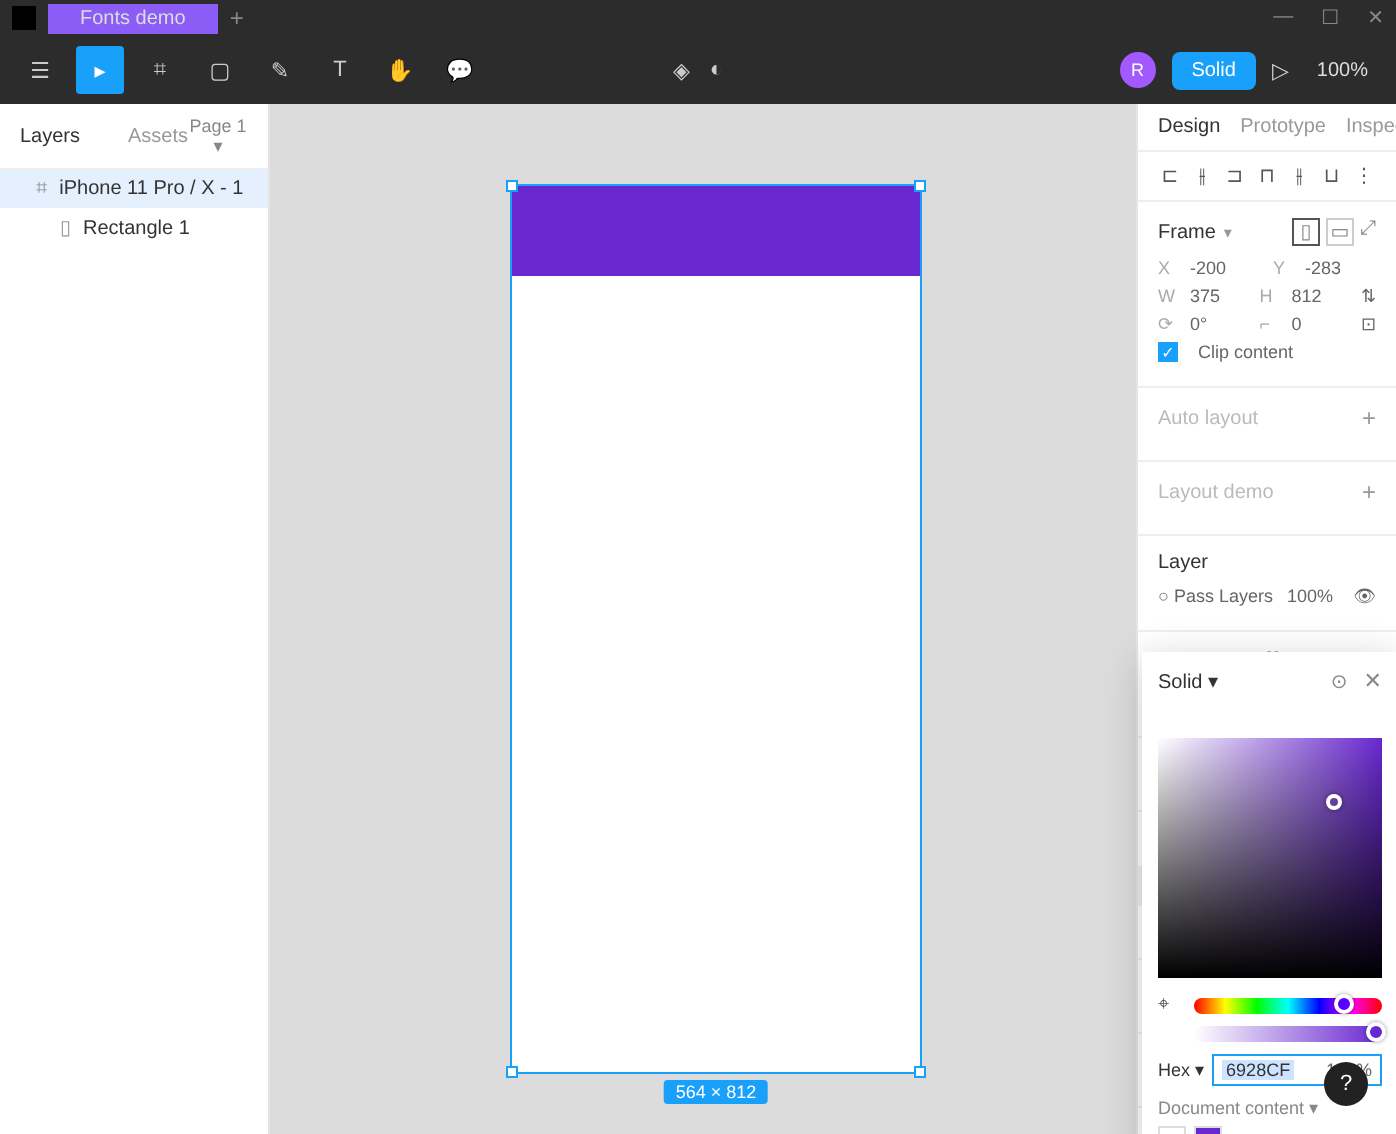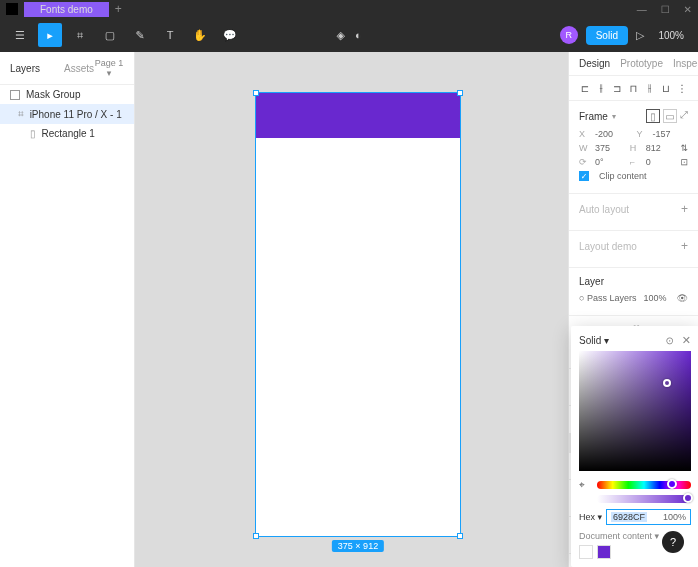--- a/index.html
+++ b/index.html
@@ -54,21 +54,21 @@
     .fill-swatch { width: 12px; height: 12px; border: 1px solid #ccc; }
     .sel-row { padding: 4px 10px; display: flex; align-items: center; gap: 6px; font-size: 9px; }
     .sel-row.selected { background: #eee; }
     .disabled { color: #bbb; }
     .frame-icons { margin-left: auto; display: flex; gap: 3px; font-size: 10px; color: #888; }
     .frame-icons .box { width: 14px; height: 14px; border: 1px solid #ccc; display: flex; align-items: center; justify-content: center; }
     .frame-icons .box.act { border-color: #555; }
     .checkbox { width: 10px; height: 10px; background: #18a0fb; color: #fff; display: inline-flex; align-items: center; justify-content: center; font-size: 8px; margin-right: 4px; }
 
     .picker { position: absolute; left: 436px; top: 274px; width: 128px; background: #fff; border-radius: 2px; box-shadow: 0 4px 20px rgba(0,0,0,0.2); padding: 8px; }
-    .picker-head { display: flex; align-items: center; font-size: 10px; margin-bottom: 4px; }
+    .picker-head { display: flex; align-items: center; font-size: 10px; margin-bottom: 22px; }
     .picker-head .pin { margin-left: auto; color: #888; font-size: 10px; }
     .picker-head .close { margin-left: 8px; color: #888; font-size: 11px; }
     .sat { width: 112px; height: 120px; position: relative; background: linear-gradient(to top, #000, transparent), linear-gradient(to right, #fff, #6928CF); margin-bottom: 8px; }
     .sat-cursor { position: absolute; right: 20px; top: 28px; width: 8px; height: 8px; border: 2px solid #fff; border-radius: 50%; box-shadow: 0 0 2px rgba(0,0,0,0.5); }
     .slider-row { display: flex; align-items: center; gap: 6px; margin-bottom: 4px; }
     .eyedrop { width: 12px; height: 12px; color: #555; font-size: 10px; }
     .hue { flex: 1; height: 8px; border-radius: 4px; background: linear-gradient(to right, red, yellow, lime, cyan, blue, magenta, red); position: relative; }
     .hue-thumb { position: absolute; right: 14px; top: -2px; width: 10px; height: 10px; border: 2px solid #fff; border-radius: 50%; background: #5a00ff; box-shadow: 0 0 2px rgba(0,0,0,0.4); }
     .alpha { flex: 1; height: 8px; border-radius: 4px; background: linear-gradient(to right, rgba(105,40,207,0), #6928CF); position: relative; margin-left: 18px; }
     .alpha-thumb { position: absolute; right: -2px; top: -2px; width: 10px; height: 10px; border: 2px solid #fff; border-radius: 50%; background: #6928CF; box-shadow: 0 0 2px rgba(0,0,0,0.4); }
@@ -117,42 +117,38 @@
 </div>
 
 <div class="main">
 
   <div class="left">
     <div class="left-tabs">
       <span class="active">Layers</span>
       <span style="margin-left:24px">Assets</span>
       <span class="page"><span>Page 1</span> ▾</span>
     </div>
-    <div class="layer-row">
-      <div class="layer-icon"></div>
-      <span>Mask Group</span>
-    </div>
     <div class="layer-row l1 selected">
       <span class="layer-frame">⌗</span>
       <span>iPhone 11 Pro / X - 1</span>
     </div>
     <div class="layer-row l2">
       <span style="color:#999">▯</span>
       <span>Rectangle 1</span>
     </div>
   </div>
 
   <div class="canvas">
     <div class="artboard">
       <div class="topbar"></div>
       <div class="handle h-tl"></div>
       <div class="handle h-tr"></div>
       <div class="handle h-bl"></div>
       <div class="handle h-br"></div>
-      <div class="dim-label">375 × 912</div>
+      <div class="dim-label">564 × 812</div>
     </div>
 
     <div class="picker">
       <div class="picker-head">
         <span><span>Solid</span> ▾</span>
         <span class="pin">⊙</span>
         <span class="close">✕</span>
       </div>
       <div class="sat">
         <div class="sat-cursor"></div>
@@ -205,21 +201,21 @@
         <div class="frame-icons">
           <span class="box act">▯</span>
           <span class="box">▭</span>
           <span>⤢</span>
         </div>
       </div>
       <div class="sec-row">
           <span class="lbl">X</span>
           <span class="val">-200</span>
           <span class="lbl">Y</span>
-          <span class="val">-157</span>
+          <span class="val">-283</span>
         </div>
       <div class="sec-row">
           <span class="lbl">W</span>
           <span class="val">375</span>
           <span class="lbl">H</span>
           <span class="val">812</span>
           <span>⇅</span>
         </div>
       <div class="sec-row">
           <span class="lbl">⟳</span>

